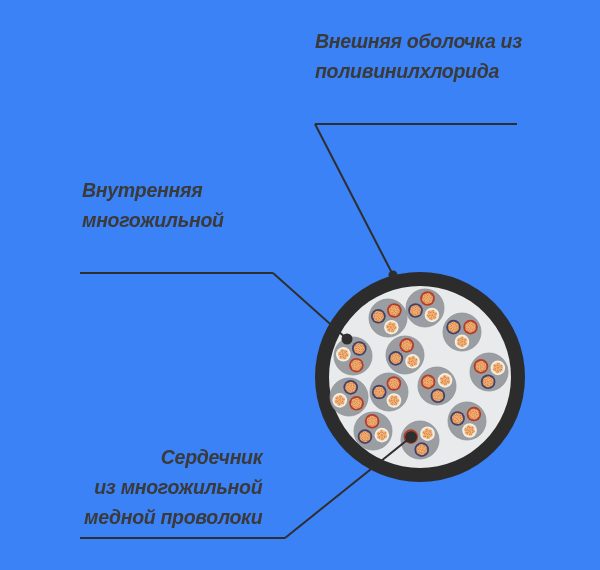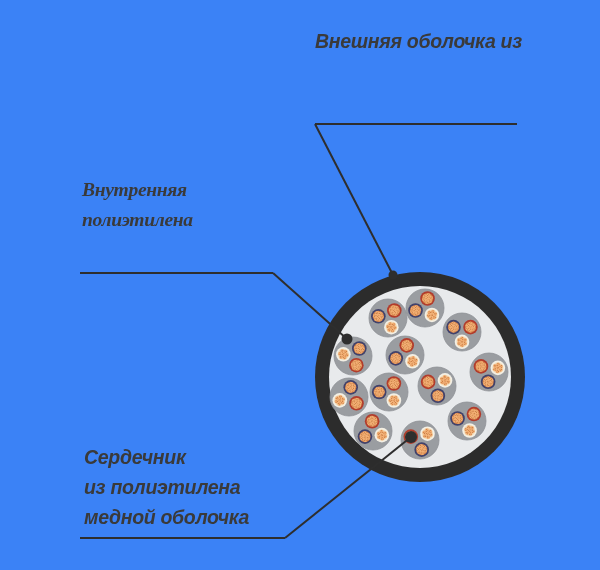--- a/index.html
+++ b/index.html
@@ -1218,25 +1218,26 @@
       <line x1="80" y1="273" x2="273" y2="273" stroke="#2e2e2e" stroke-width="2"></line>
       <line x1="273" y1="273" x2="347" y2="339" stroke="#2e2e2e" stroke-width="2"></line>
       <circle cx="347" cy="339" r="5.5" fill="#2e2e2e"></circle>
       <line x1="80" y1="538" x2="285" y2="538" stroke="#2e2e2e" stroke-width="2"></line>
       <line x1="285" y1="538" x2="411" y2="437" stroke="#2e2e2e" stroke-width="2"></line>
       <circle cx="411" cy="437" r="6" fill="#2e2e2e"></circle>
     </svg>
 
   <div class="label" id="label-0" style="left: 315px; top: 26px; color: rgb(58, 58, 58);">
     <div>Внешняя оболочка из</div>
+    <div>поливинилхлорида</div>
   </div>
 
-  <div class="label" id="label-1" style="left: 82px; top: 175px; color: rgb(58, 58, 58); font-family: Liberation Serif, serif;">
+  <div class="label" id="label-1" style="left: 82px; top: 175px; color: rgb(58, 58, 58);">
     <div>Внутренняя</div>
-    <div>полиэтилена</div>
+    <div>многожильной</div>
   </div>
 
-  <div class="label" id="label-2" style="left: 84px; top: 442px; color: rgb(58, 58, 58);">
+  <div class="label" id="label-2" style="left: 84px; top: 442px; color: rgb(58, 58, 58); text-align: right;">
     <div>Сердечник</div>
-    <div>из полиэтилена</div>
-    <div>медной оболочка</div>
+    <div>из многожильной</div>
+    <div>медной проволоки</div>
   </div>
 </div>
 
 </body></html>

